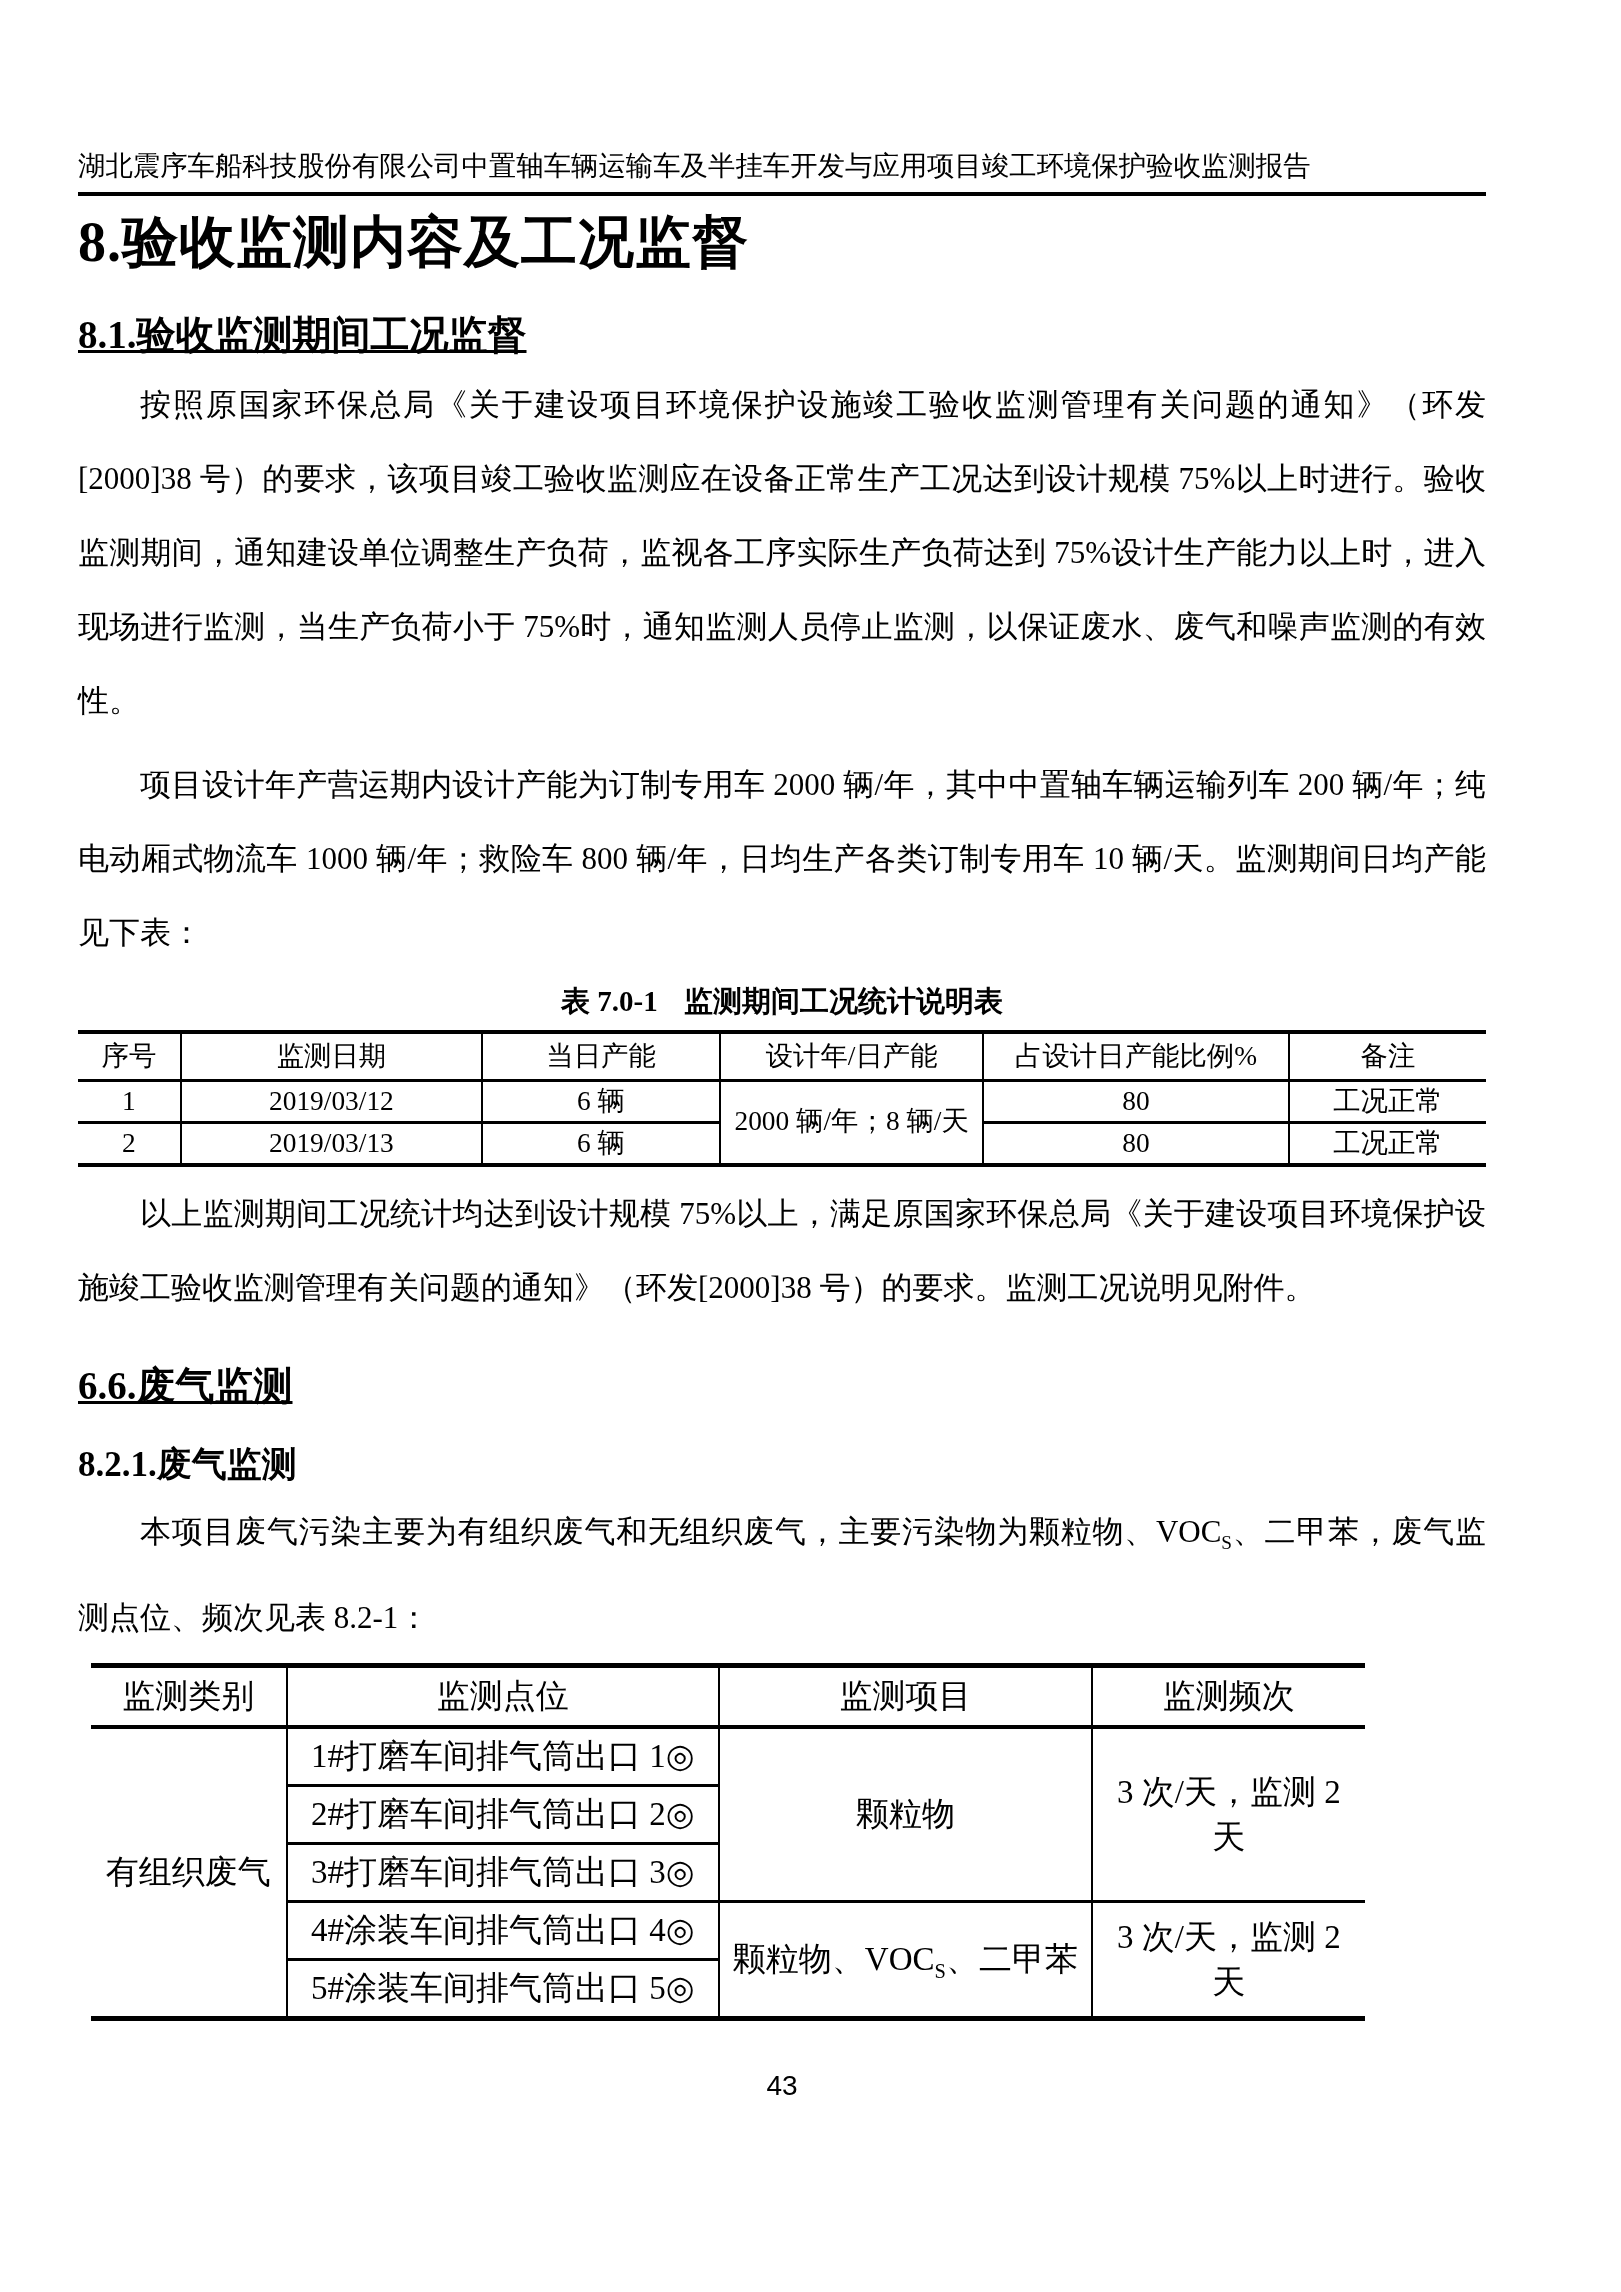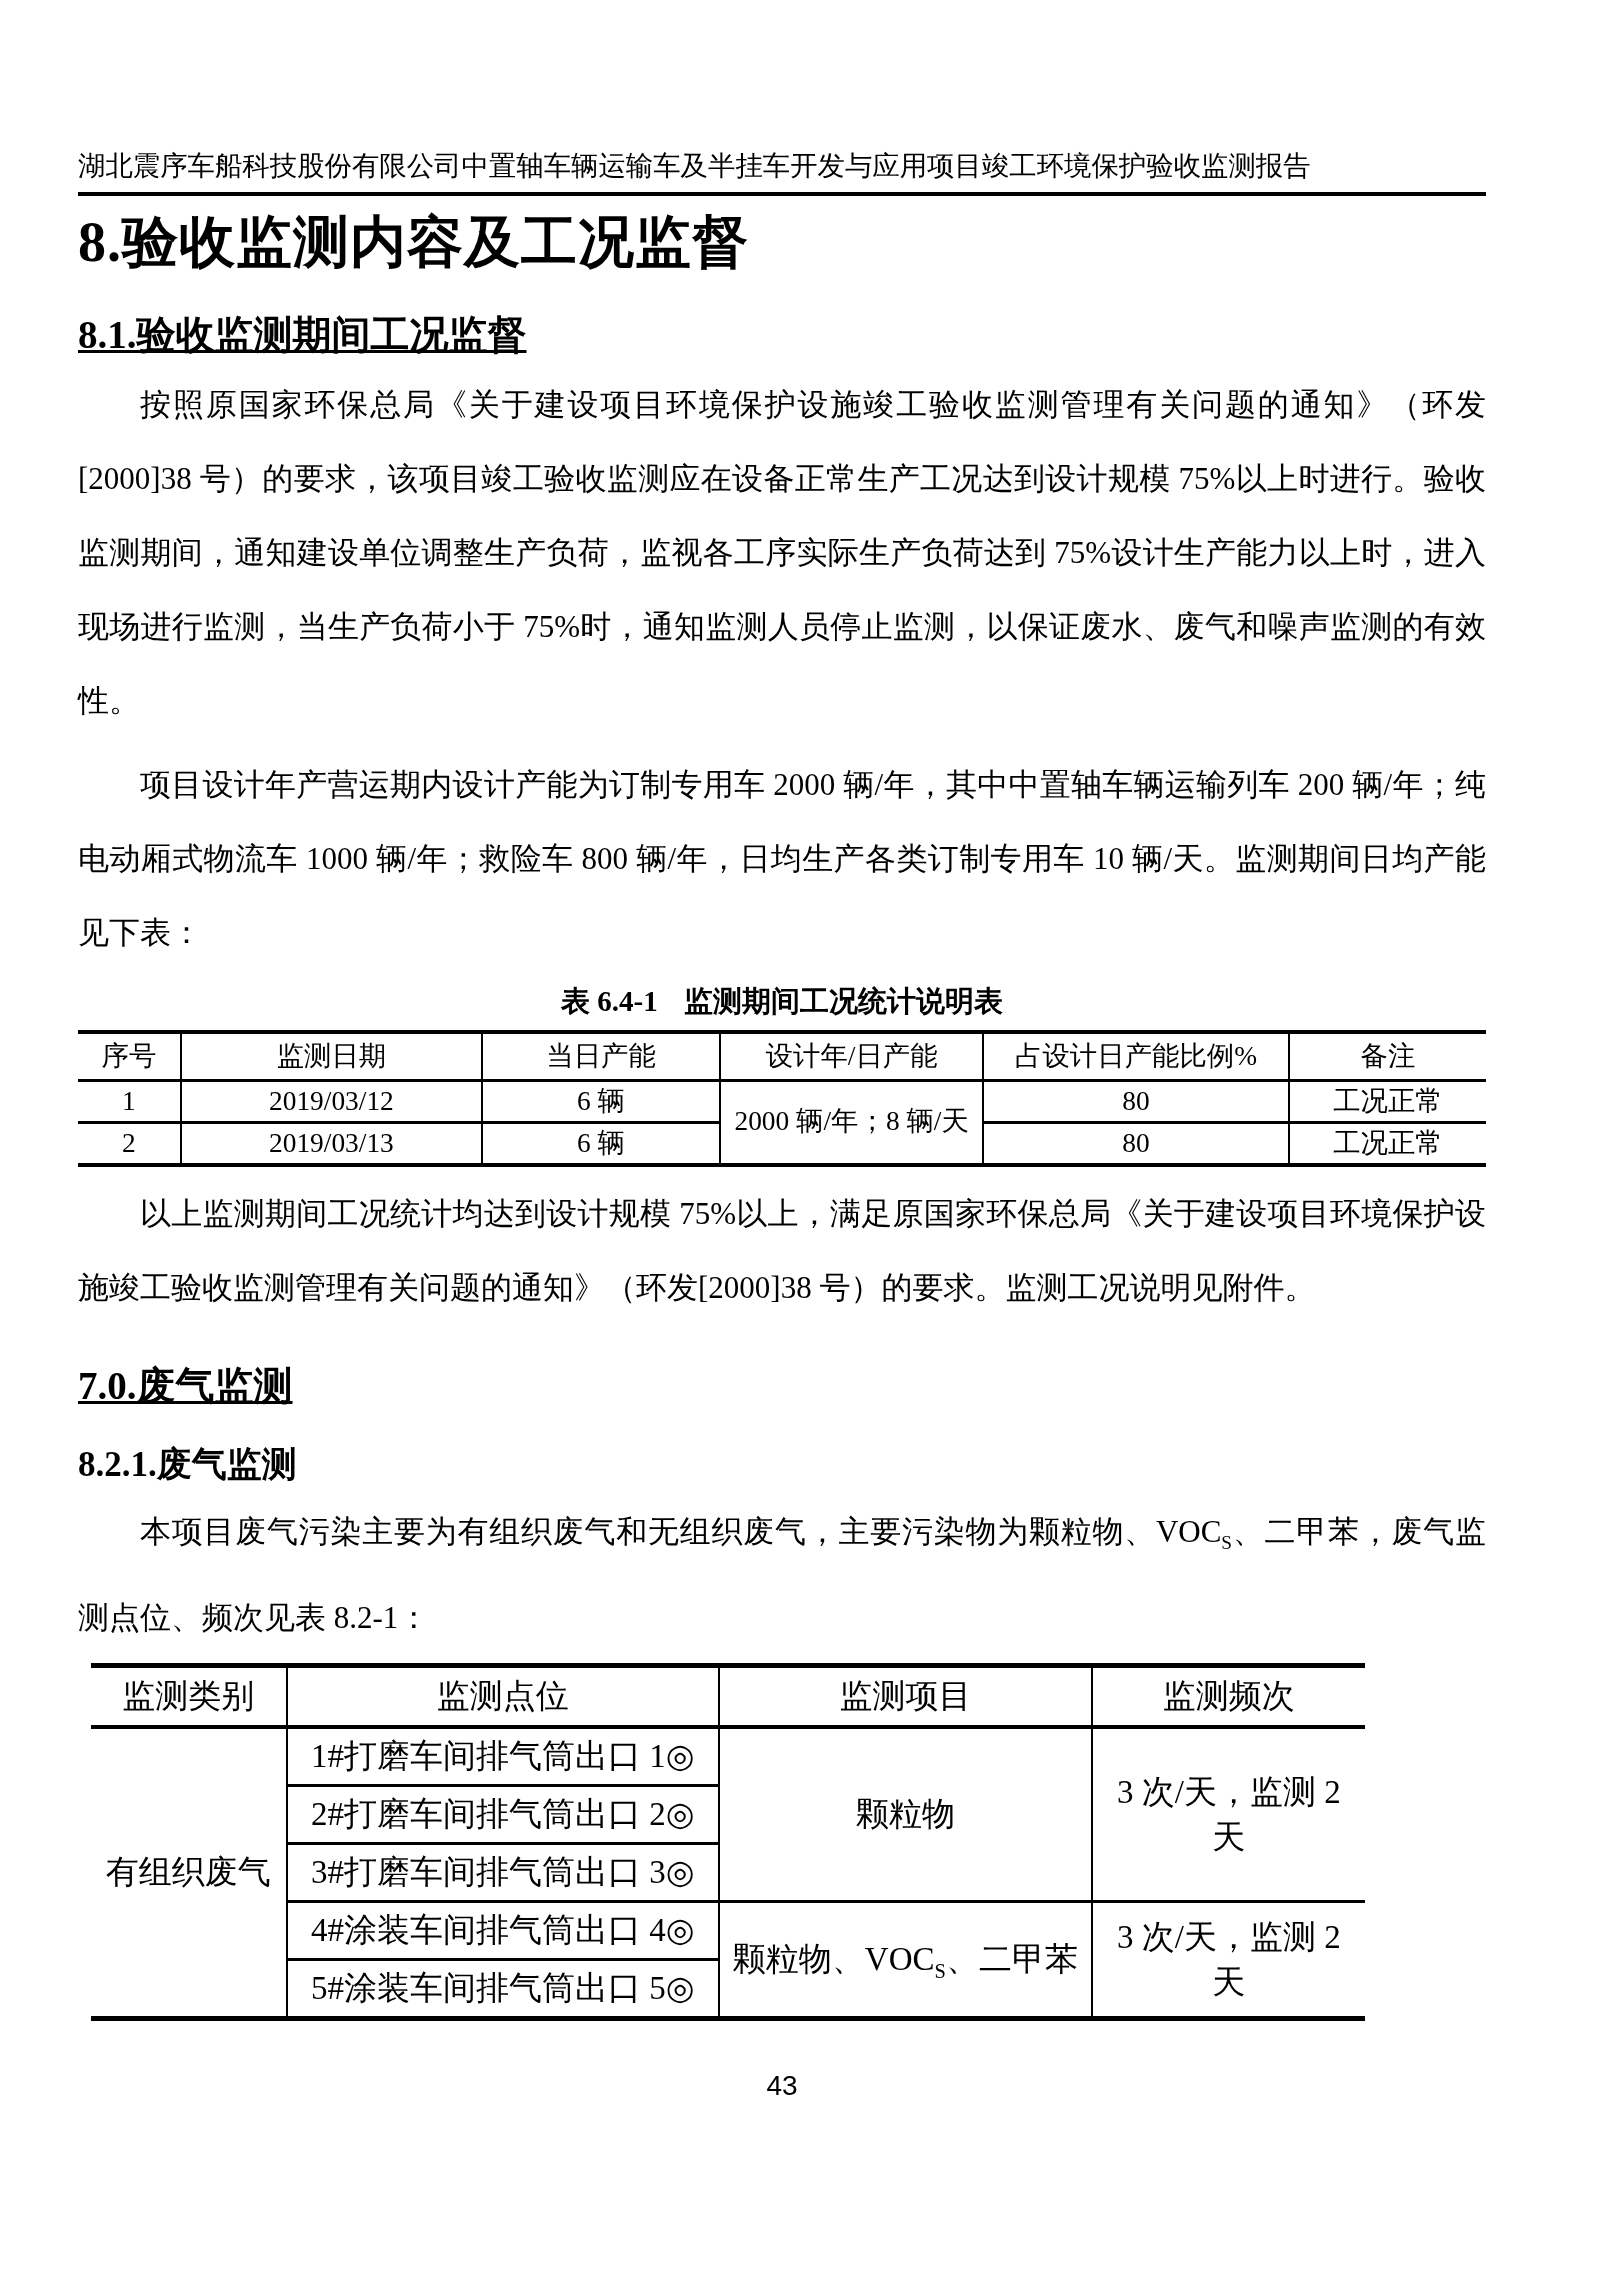--- a/index.html
+++ b/index.html
@@ -115,21 +115,21 @@
 
   <h1 class="chapter-title">8.验收监测内容及工况监督</h1>
 
   <h2 class="sec">8.1.验收监测期间工况监督</h2>
 
   <p class="body-text">按照原国家环保总局《关于建设项目环境保护设施竣工验收监测管理有关问题的通知》（环发[2000]38 号）的要求，该项目竣工验收监测应在设备正常生产工况达到设计规模 75%以上时进行。验收监测期间，通知建设单位调整生产负荷，监视各工序实际生产负荷达到 75%设计生产能力以上时，进入现场进行监测，当生产负荷小于 75%时，通知监测人员停止监测，以保证废水、废气和噪声监测的有效性。</p>
 
   <p class="body-text">项目设计年产营运期内设计产能为订制专用车 2000 辆/年，其中中置轴车辆运输列车 200 辆/年；纯电动厢式物流车 1000 辆/年；救险车 800 辆/年，日均生产各类订制专用车 10 辆/天。监测期间日均产能见下表：</p>
 
   <div class="caption">
-    <span>表 6.4-1</span><span class="cap-text">监测期间工况统计说明表</span>
+    <span>表 7.0-1</span><span class="cap-text">监测期间工况统计说明表</span>
   </div>
 
   <table class="doc-table t1">
     <colgroup>
       <col style="width:7.3%">
         <col style="width:21.4%">
         <col style="width:16.9%">
       <col style="width:18.7%">
         <col style="width:21.7%">
         <col style="width:14.0%">
@@ -158,21 +158,21 @@
         <td>2019/03/13</td>
         <td>6 辆</td>
         <td>80</td>
         <td>工况正常</td>
       </tr>
     </tbody>
   </table>
 
   <p class="body-text">以上监测期间工况统计均达到设计规模 75%以上，满足原国家环保总局《关于建设项目环境保护设施竣工验收监测管理有关问题的通知》（环发[2000]38 号）的要求。监测工况说明见附件。</p>
 
-  <h2 class="sec">7.0.废气监测</h2>
+  <h2 class="sec">6.6.废气监测</h2>
 
   <h3 class="subsec">8.2.1.废气监测</h3>
 
   <p class="body-text"><span>本项目废气污染主要为有组织废气和无组织废气，主要污染物为颗粒物、VOC</span><sub class="subsc">S</sub><span>、二甲苯，废气监测点位、频次见表 8.2-1：</span></p>
 
 
   <table class="doc-table t2">
     <colgroup>
       <col style="width:15.4%">
         <col style="width:33.9%">

